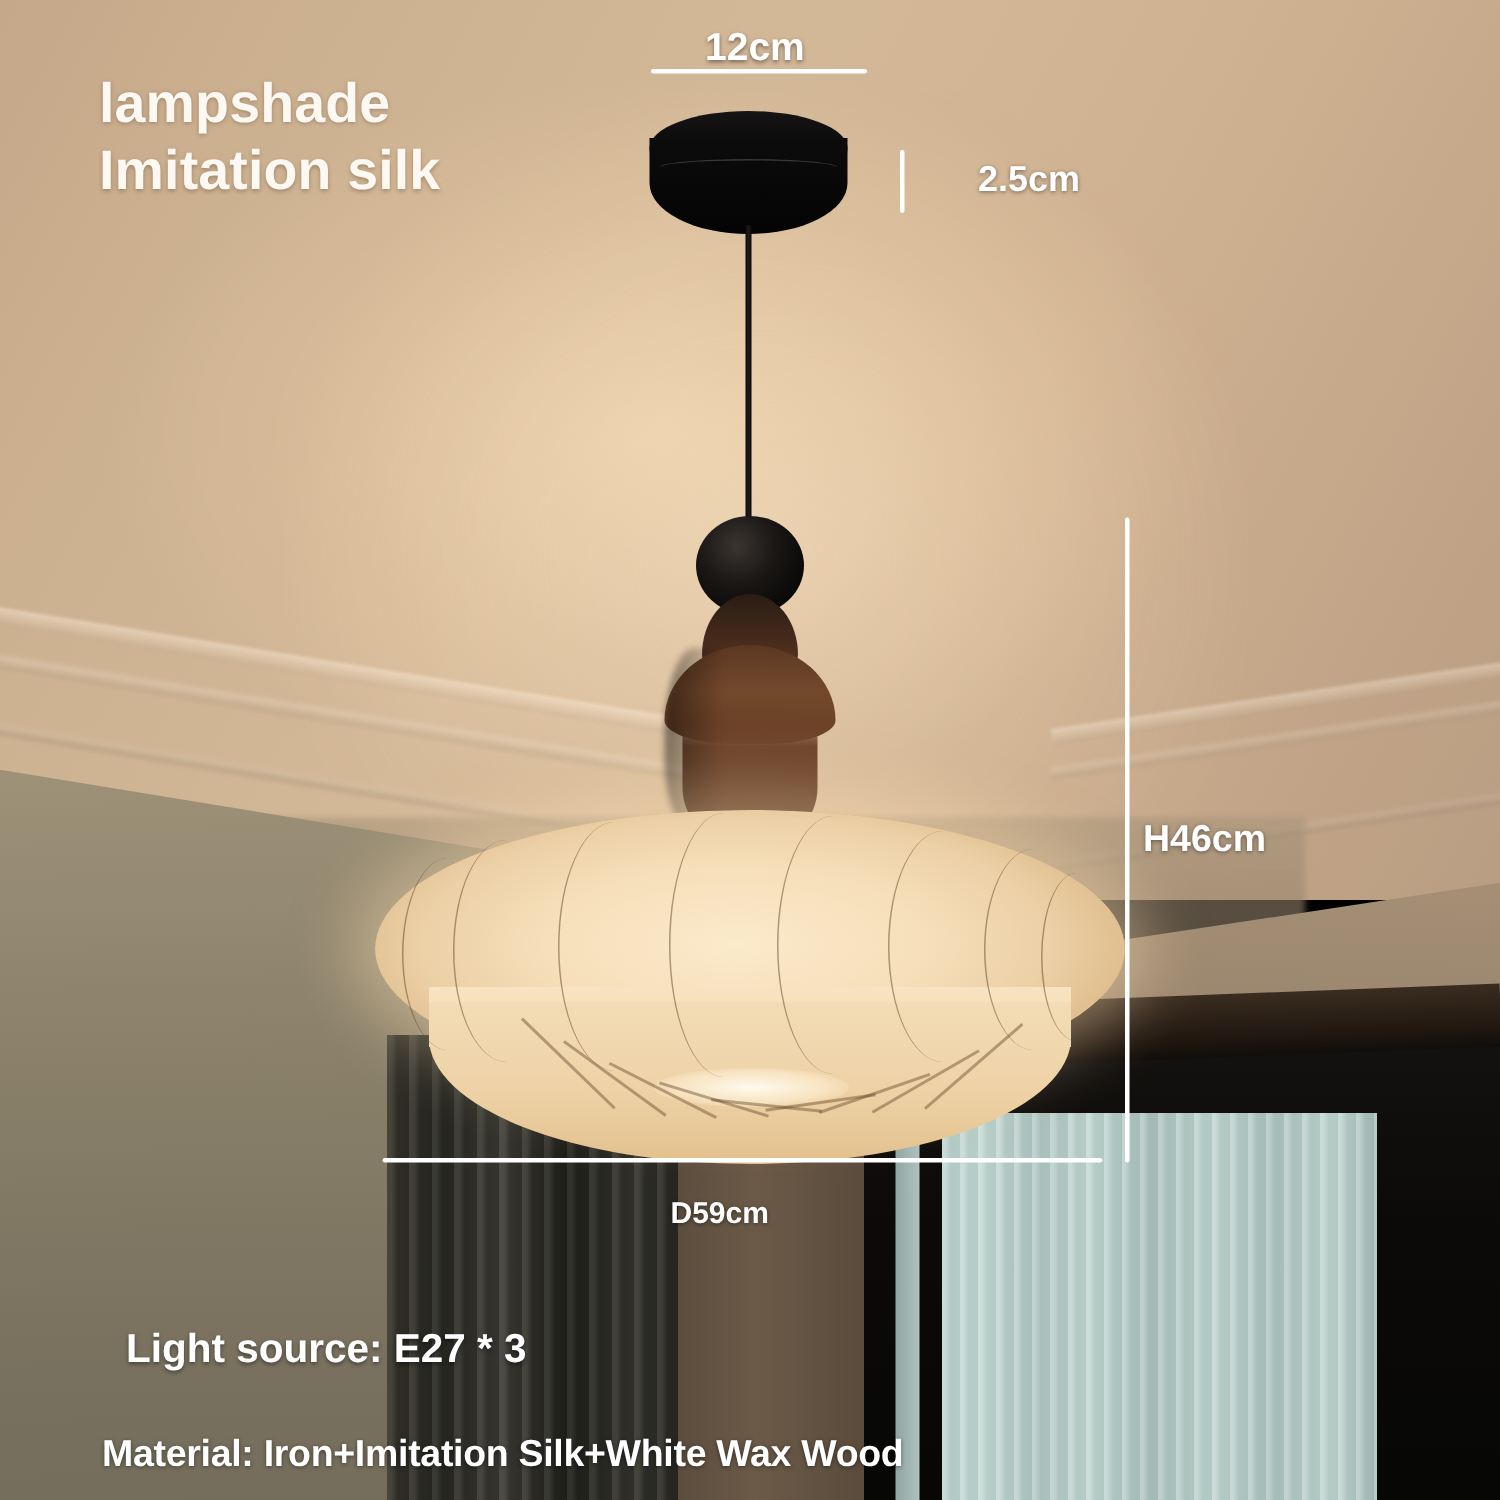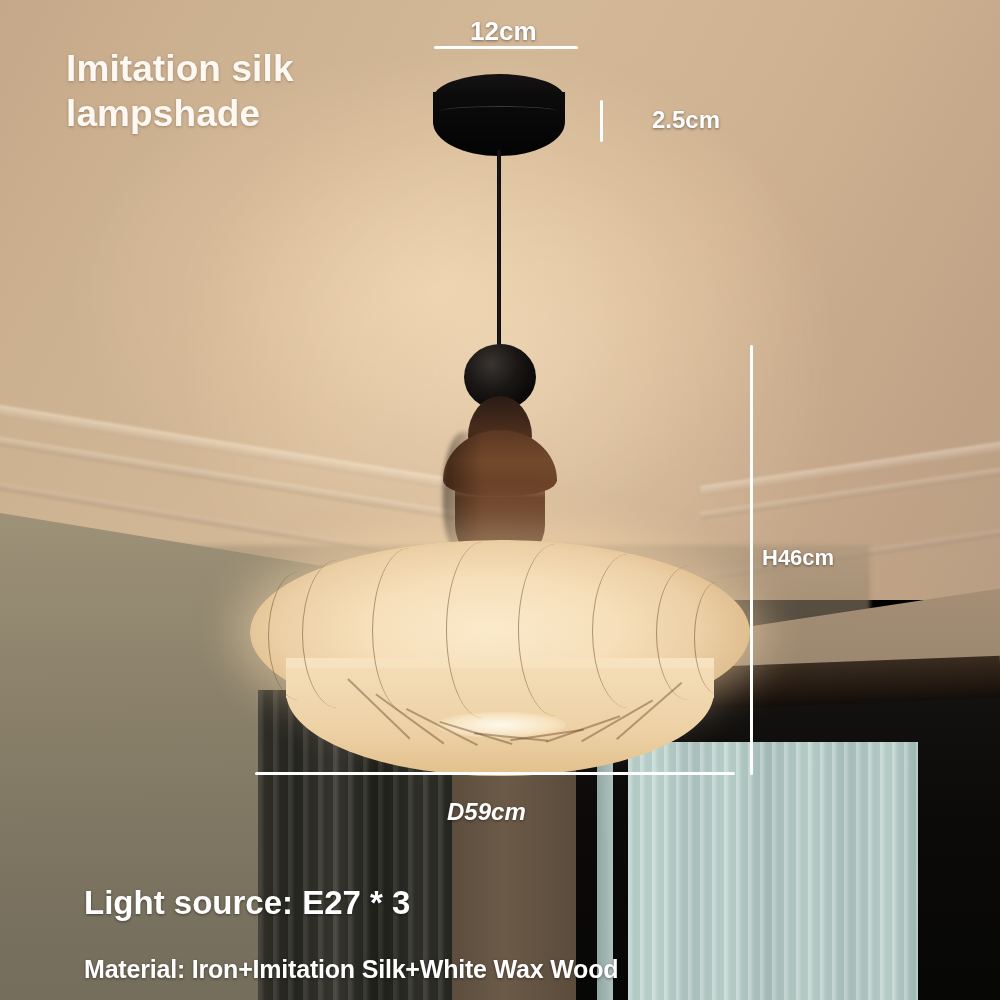--- a/index.html
+++ b/index.html
@@ -203,28 +203,28 @@
     text-shadow:0 1px 3px rgba(70,50,30,.35);
   }
   .lbl{font-weight:bold;text-shadow:0 1px 3px rgba(0,0,0,.45);}
   .lbl-12cm{left:470px;top:16px;font-size:26px;}
   .line-12cm{left:434px;top:46px;width:144px;height:3px;border-radius:2px;}
   .lbl-25cm{left:616px;top:106px;font-size:24px;margin-left:36px;}
   .line-25cm{left:600px;top:100px;width:3px;height:42px;border-radius:2px;}
   .lbl-susp{left:531px;top:241px;font-size:17px;font-weight:normal;
     color:#f7f2ec;text-shadow:0 1px 3px rgba(0,0,0,.40);}
   .line-h{left:750px;top:345px;width:2.5px;height:430px;border-radius:2px;}
-  .lbl-h{left:762px;top:545px;font-size:22px;}
+  .lbl-h{left:762px;top:545px;font-size:25px;}
   .line-d{left:255px;top:772px;width:480px;height:2.5px;border-radius:2px;}
-  .lbl-d{left:447px;top:798px;font-size:24px;font-style:italic;}
+  .lbl-d{left:447px;top:798px;font-size:20px;}
   .lbl-size{left:84px;top:811px;font-size:25px;}
-  .lbl-source{left:84px;top:884px;font-size:33px;}
+  .lbl-source{left:84px;top:884px;font-size:27px;}
   .lbl-area{left:727px;top:886px;font-size:23px;}
   .lbl-area sup{font-size:15px;vertical-align:super;margin-left:5px;}
-  .lbl-material{left:84px;top:955px;font-size:25px;letter-spacing:-.2px;}
+  .lbl-material{left:68px;top:955px;font-size:25px;letter-spacing:-.2px;}
 </style>
 </head>
 <body>
 
 <div id="stage">
 
   <div class="photo">
     <div class="ceiling"></div>
     <div class="ceil-glow"></div>
 
@@ -280,22 +280,22 @@
     <div class="seam" style="left:152px;top:196px;width:80px;transform:rotate(27deg);"></div>
     <div class="seam" style="left:188px;top:202px;width:76px;transform:rotate(17deg);"></div>
     <div class="seam" style="left:224px;top:206px;width:74px;transform:rotate(6deg);"></div>
     <div class="seam" style="left:260px;top:204px;width:74px;transform:rotate(-8deg);"></div>
     <div class="seam" style="left:294px;top:198px;width:78px;transform:rotate(-19deg);"></div>
     <div class="seam" style="left:326px;top:190px;width:82px;transform:rotate(-30deg);"></div>
     <div class="seam" style="left:356px;top:180px;width:86px;transform:rotate(-41deg);"></div>
   </div>
 
   <div class="ann title">
+    <div>lampshade</div>
     <div>Imitation silk</div>
-    <div>lampshade</div>
   </div>
 
   <div class="ann-line line-12cm"></div>
   <div class="ann lbl lbl-12cm">12cm</div>
 
   <div class="ann-line line-25cm"></div>
   <div class="ann lbl lbl-25cm">2.5cm</div>
 
 
   <div class="ann-line line-h"></div>

